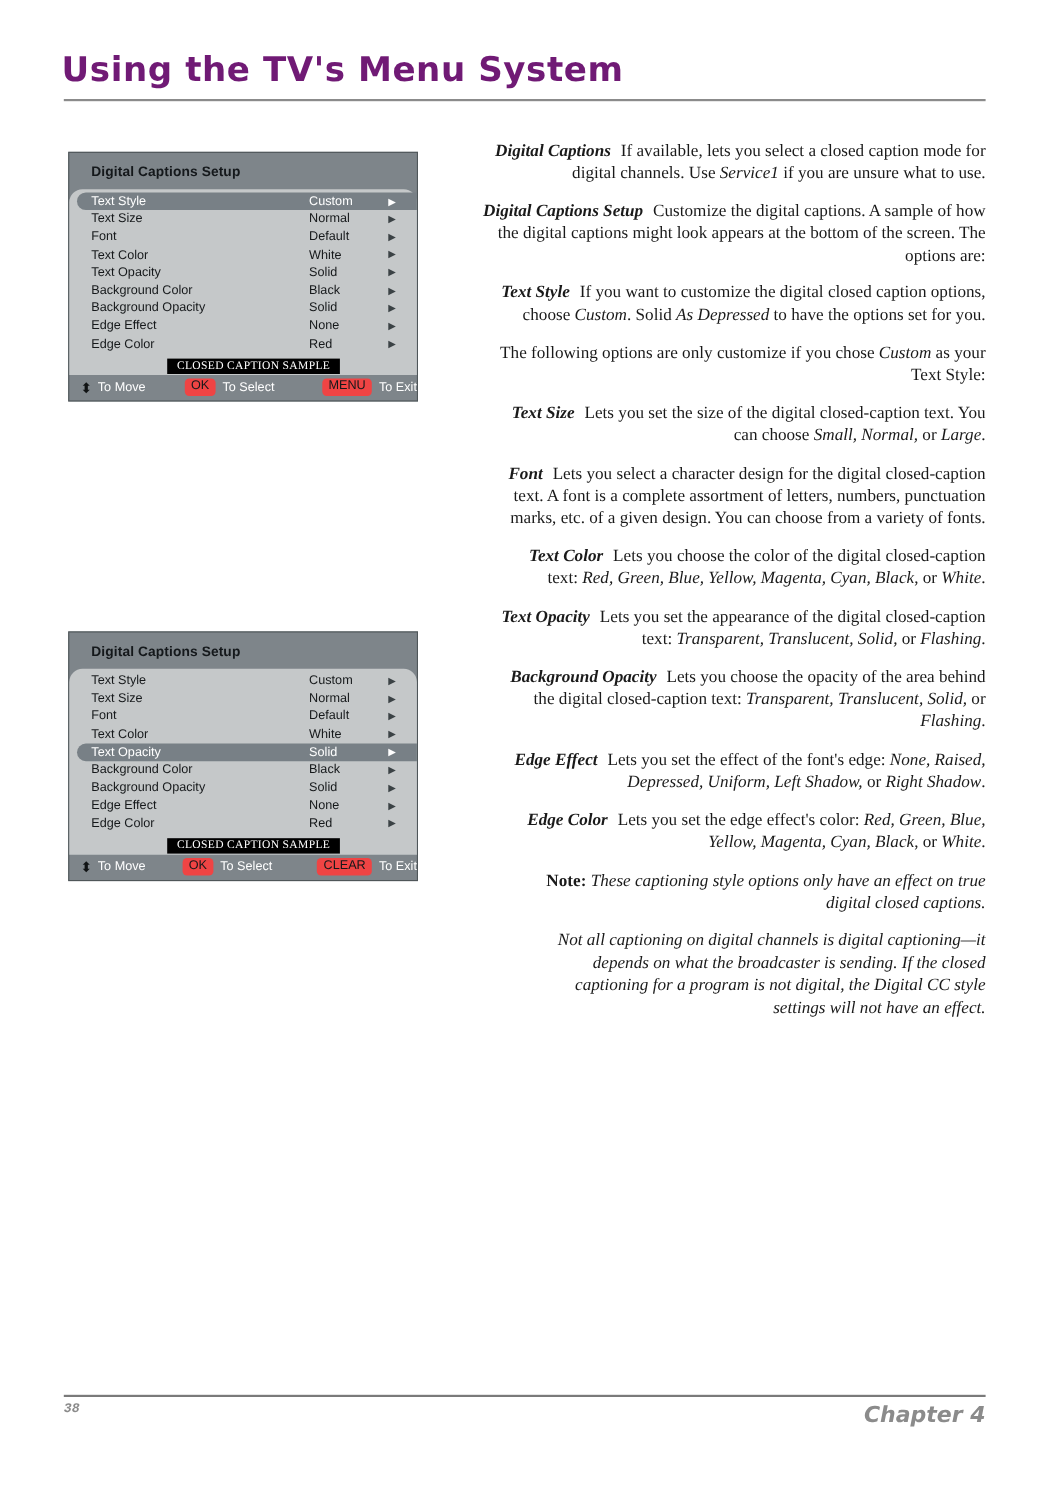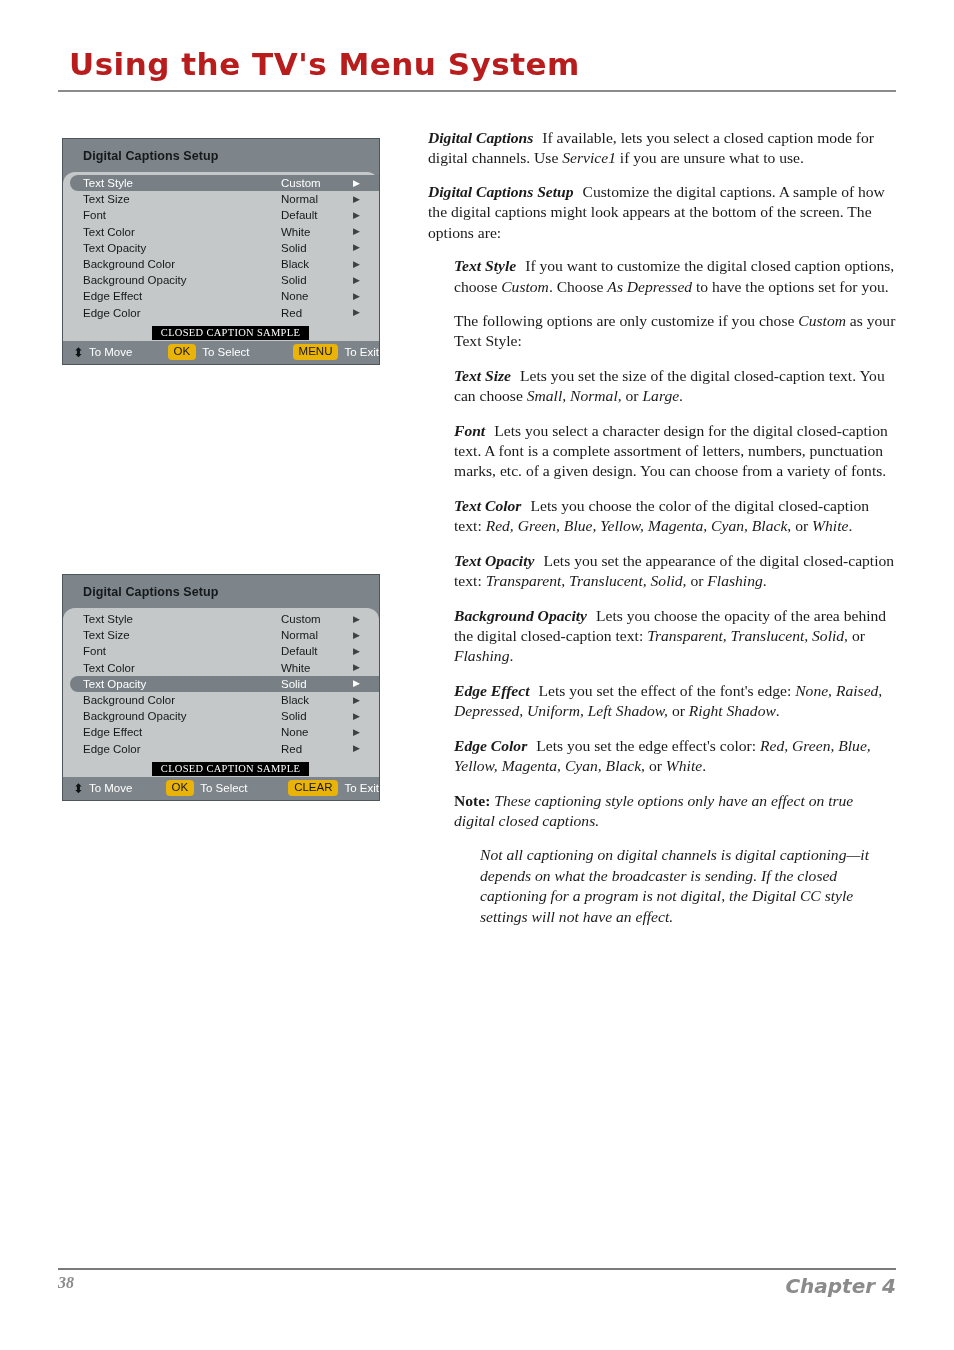--- a/index.html
+++ b/index.html
@@ -11,28 +11,28 @@
     height: 1350px;
     background: #ffffff;
     font-family: "Liberation Serif", serif;
     position: relative;
     overflow: hidden;
   }
 
   
   .page-title {
     position: absolute;
-    left: 69px;
+    left: 56px;
     top: 46px;
     width: 838px;
     font-family: "DejaVu Sans", sans-serif;
     font-weight: bold;
     font-size: 31px;
     letter-spacing: 0.5px;
-    color: #b91c1c;
+    color: #701a75;
     white-space: nowrap;
   }
   .title-rule {
     position: absolute;
     left: 58px;
     top: 90px;
     width: 838px;
     height: 2px;
     background: #8b8b8b;
   }
@@ -126,21 +126,21 @@
     white-space: nowrap;
   }
   .updown {
     font-size: 13px;
     line-height: 1;
     margin-right: 5px;
     color: #101314;
   }
   .keycap {
     display: inline-block;
-    background: #eab308;
+    background: #ef4444;
     color: #15181a;
     border-radius: 4px;
     font-size: 11.5px;
     padding: 1px 6px 2px 6px;
     margin-right: 6px;
     line-height: 1.15;
   }
   .foot-gap-a { width: 36px; }
   .foot-gap-b { width: 44px; }
 
@@ -150,20 +150,21 @@
     left: 428px;
     top: 128px;
     width: 468px;
     color: #1a1a1a;
     font-size: 15.6px;
     line-height: 1.31;
     text-align: left;
   }
   .textcol p {
     margin: 0 0 13px 0;
+    text-align: right;
   }
   .textcol p.indent {
     margin-left: 26px;
     margin-bottom: 14px;
   }
   .textcol p.indent2 {
     margin-left: 52px;
     margin-bottom: 13px;
   }
   .lead {
@@ -179,24 +180,24 @@
     left: 58px;
     top: 1268px;
     width: 838px;
     height: 1.5px;
     background: #7a7a7a;
   }
   .foot-page {
     position: absolute;
     left: 58px;
     top: 1274px;
-    font-family: Liberation Serif, serif;
+    font-family: Liberation Mono, monospace;
     font-style: italic;
     font-weight: bold;
-    font-size: 16px;
+    font-size: 12px;
     color: #8b8b8b;
   }
   .foot-chapter {
     position: absolute;
     right: 58px;
     top: 1274px;
     font-family: "DejaVu Sans", sans-serif;
     font-style: italic;
     font-weight: bold;
     font-size: 20px;
@@ -354,21 +355,21 @@
 
   <p>
     <span class="lead">Digital Captions</span><span class="sp"></span><span>If available, lets you select a closed caption mode for digital channels. Use </span><span class="it">Service1</span><span> if you are unsure what to use.</span>
   </p>
 
   <p>
     <span class="lead">Digital Captions Setup</span><span class="sp"></span><span>Customize the digital captions. A sample of how the digital captions might look appears at the bottom of the screen. The options are:</span>
   </p>
 
   <p class="indent">
-    <span class="lead">Text Style</span><span class="sp"></span><span>If you want to customize the digital closed caption options, choose </span><span class="it">Custom</span><span>. Choose </span><span class="it">As Depressed</span><span> to have the options set for you.</span>
+    <span class="lead">Text Style</span><span class="sp"></span><span>If you want to customize the digital closed caption options, choose </span><span class="it">Custom</span><span>. Solid </span><span class="it">As Depressed</span><span> to have the options set for you.</span>
   </p>
 
   <p class="indent">
     <span>The following options are only customize if you chose </span><span class="it">Custom</span><span> as your Text Style:</span>
   </p>
 
   <p class="indent">
     <span class="lead">Text Size</span><span class="sp"></span><span>Lets you set the size of the digital closed-caption text. You can choose </span><span class="it">Small, Normal,</span><span> or </span><span class="it">Large</span><span>.</span>
   </p>
 

